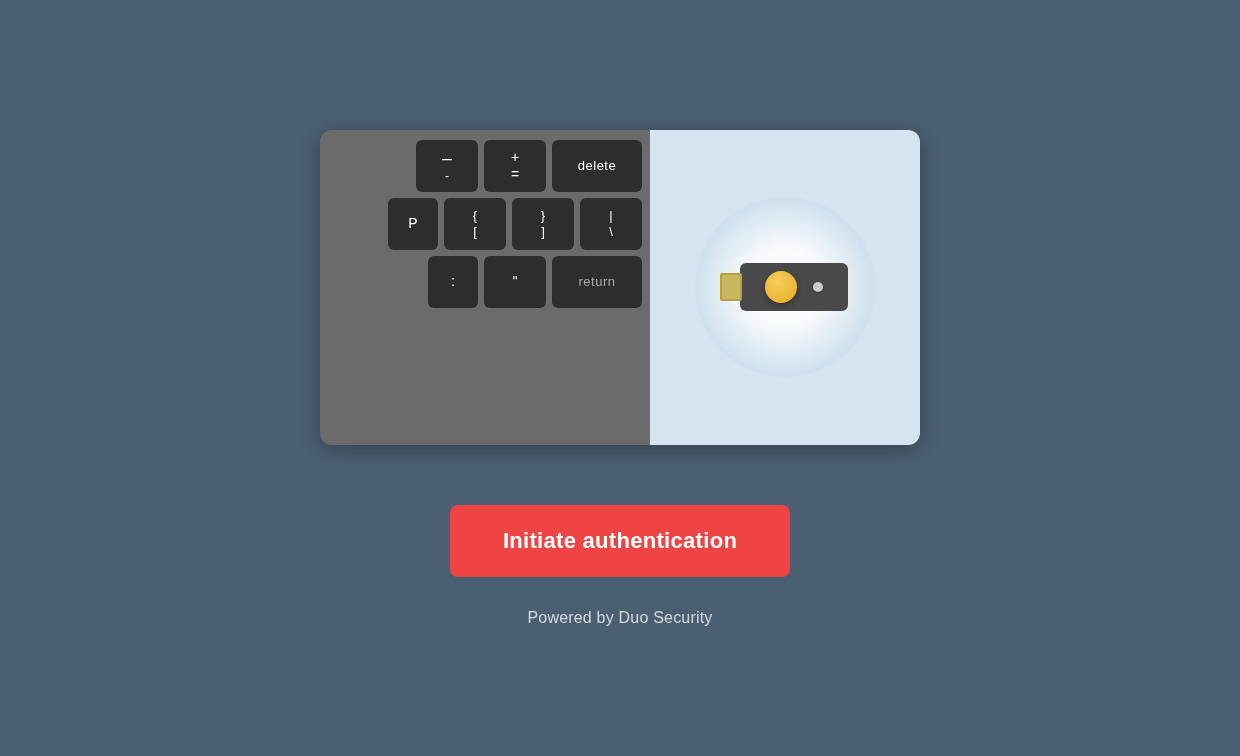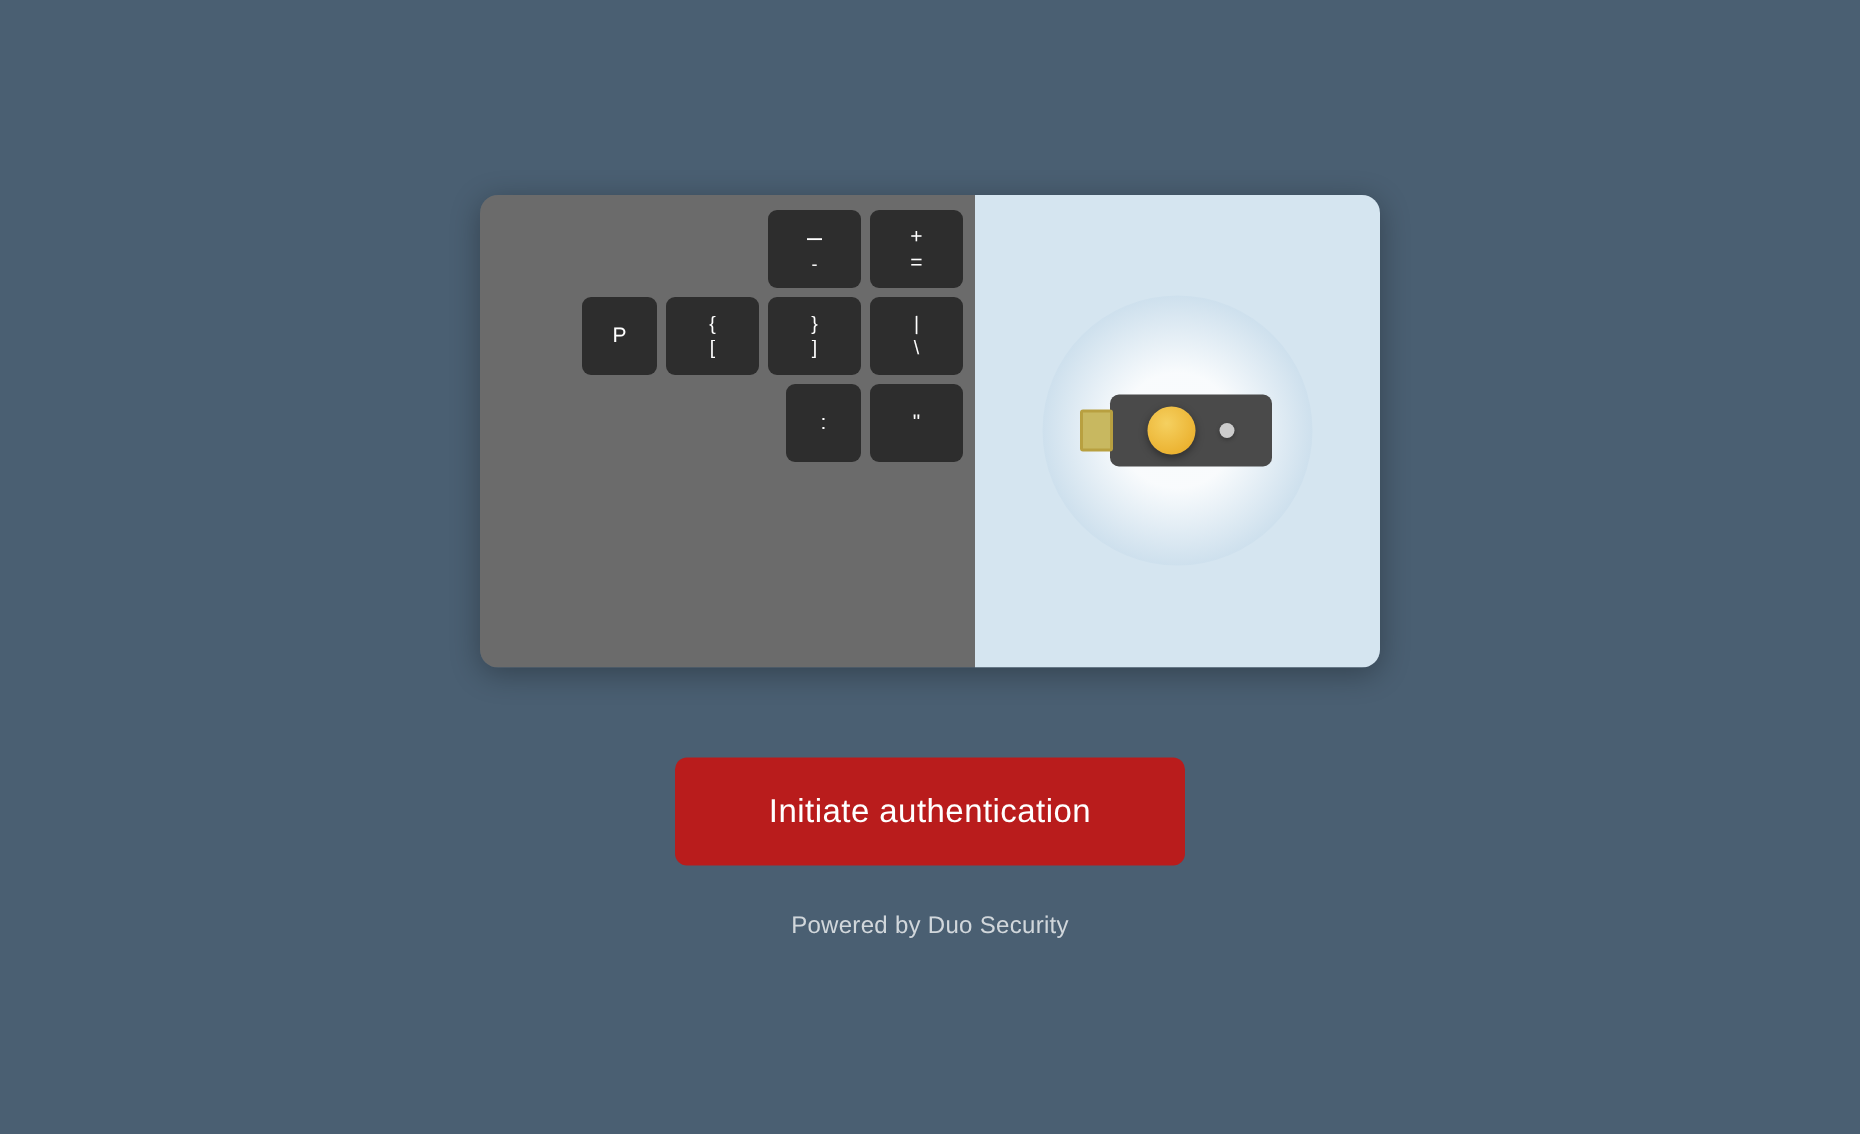--- a/index.html
+++ b/index.html
@@ -153,26 +153,26 @@
       height: 10px;
       border-radius: 50%;
       background: #cccccc;
       box-shadow: 0 1px 3px rgba(0,0,0,0.3);
     }
 
     
     .auth-button {
       width: 340px;
       height: 72px;
-      background: #b91c1c;
+      background: #ef4444;
       border: none;
       border-radius: 8px;
       color: #ffffff;
       font-size: 22px;
-      font-weight: 400;
+      font-weight: 700;
       cursor: pointer;
       letter-spacing: 0.3px;
       margin-bottom: 32px;
       transition: background 0.2s;
     }
 
     .powered-by {
       color: rgba(255,255,255,0.75);
       font-size: 16px;
       font-weight: 400;
@@ -190,20 +190,23 @@
 
       <div class="key-row">
         <div class="key key-minus">
           <span>–</span>
           <span style="font-size:12px">-</span>
         </div>
         <div class="key key-plus">
           <span>+</span>
           <span>=</span>
         </div>
+        <div class="key key-delete">
+          <span>delete</span>
+        </div>
       </div>
 
       <div class="key-row">
         <div class="key key-p">
           <span>P</span>
         </div>
         <div class="key key-brk1">
           <span>{</span>
           <span>[</span>
         </div>
@@ -216,20 +219,23 @@
           <span>\</span>
         </div>
       </div>
 
       <div class="key-row">
         <div class="key key-colon">
           <span>:</span>
         </div>
         <div class="key key-quote">
           <span>"</span>
+        </div>
+        <div class="key key-return">
+          <span>return</span>
         </div>
       </div>
     </div>
 
     <div class="yubikey-half">
       <div class="glow-circle">
         <div class="yubikey">
           <div class="usb-connector"></div>
           <div class="yubikey-body">
             <div class="yubikey-button"></div>

